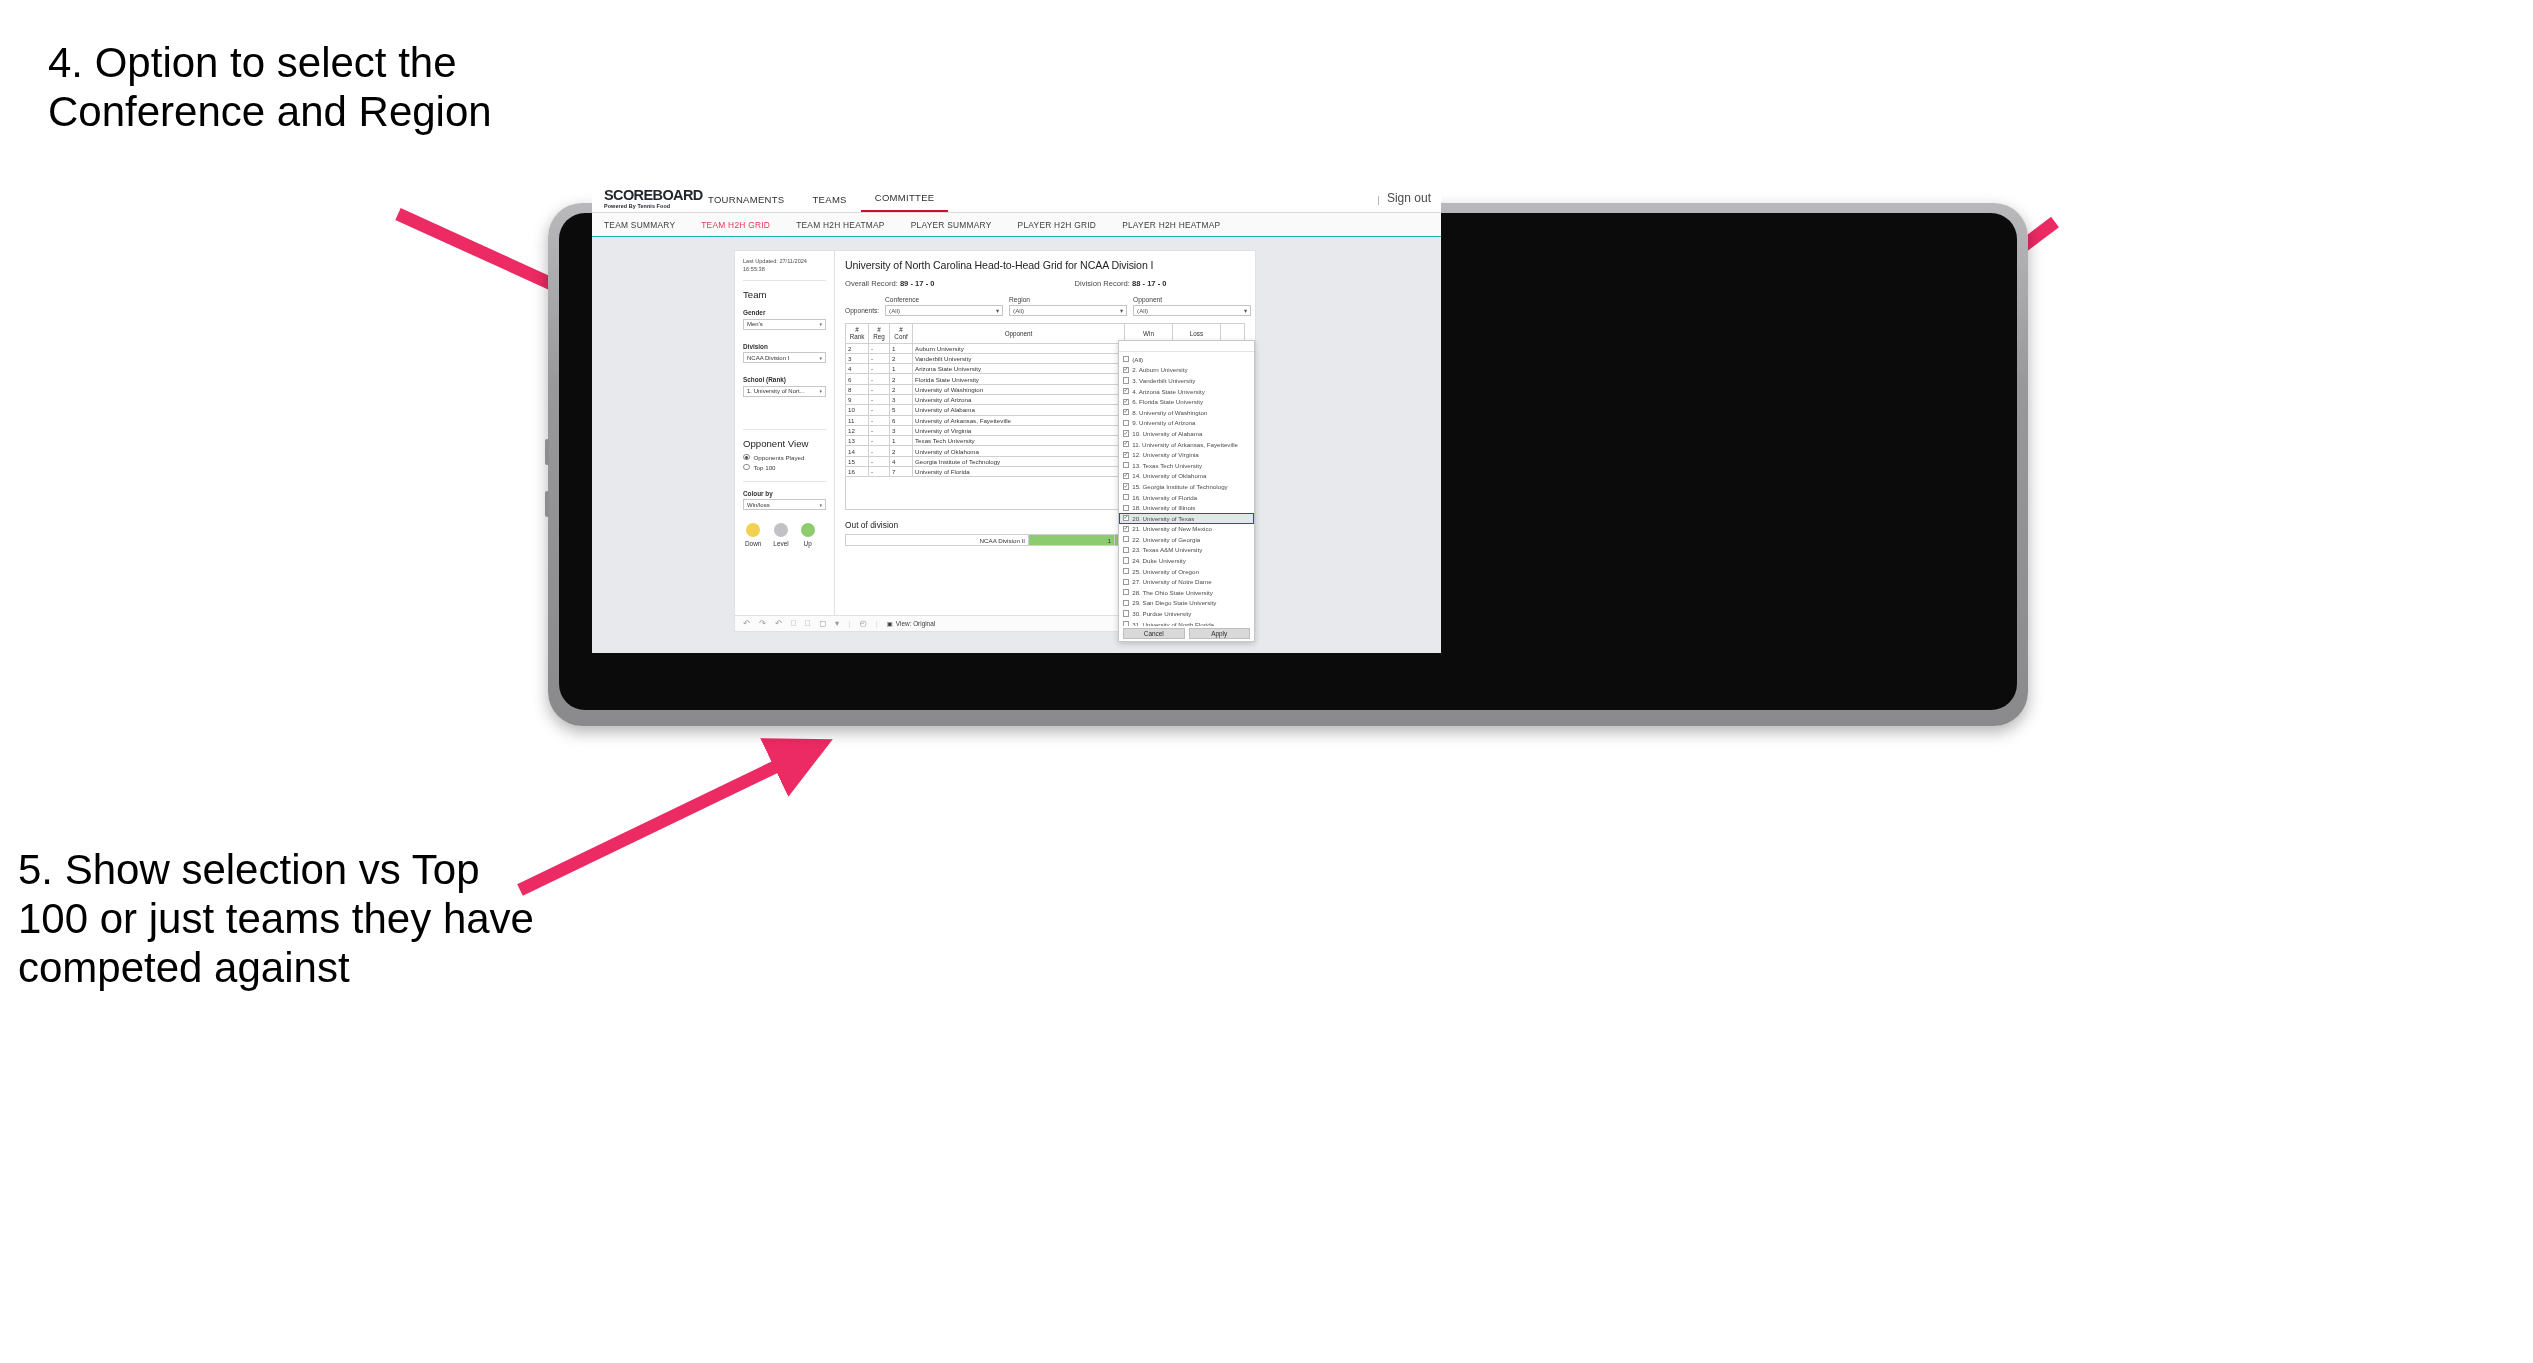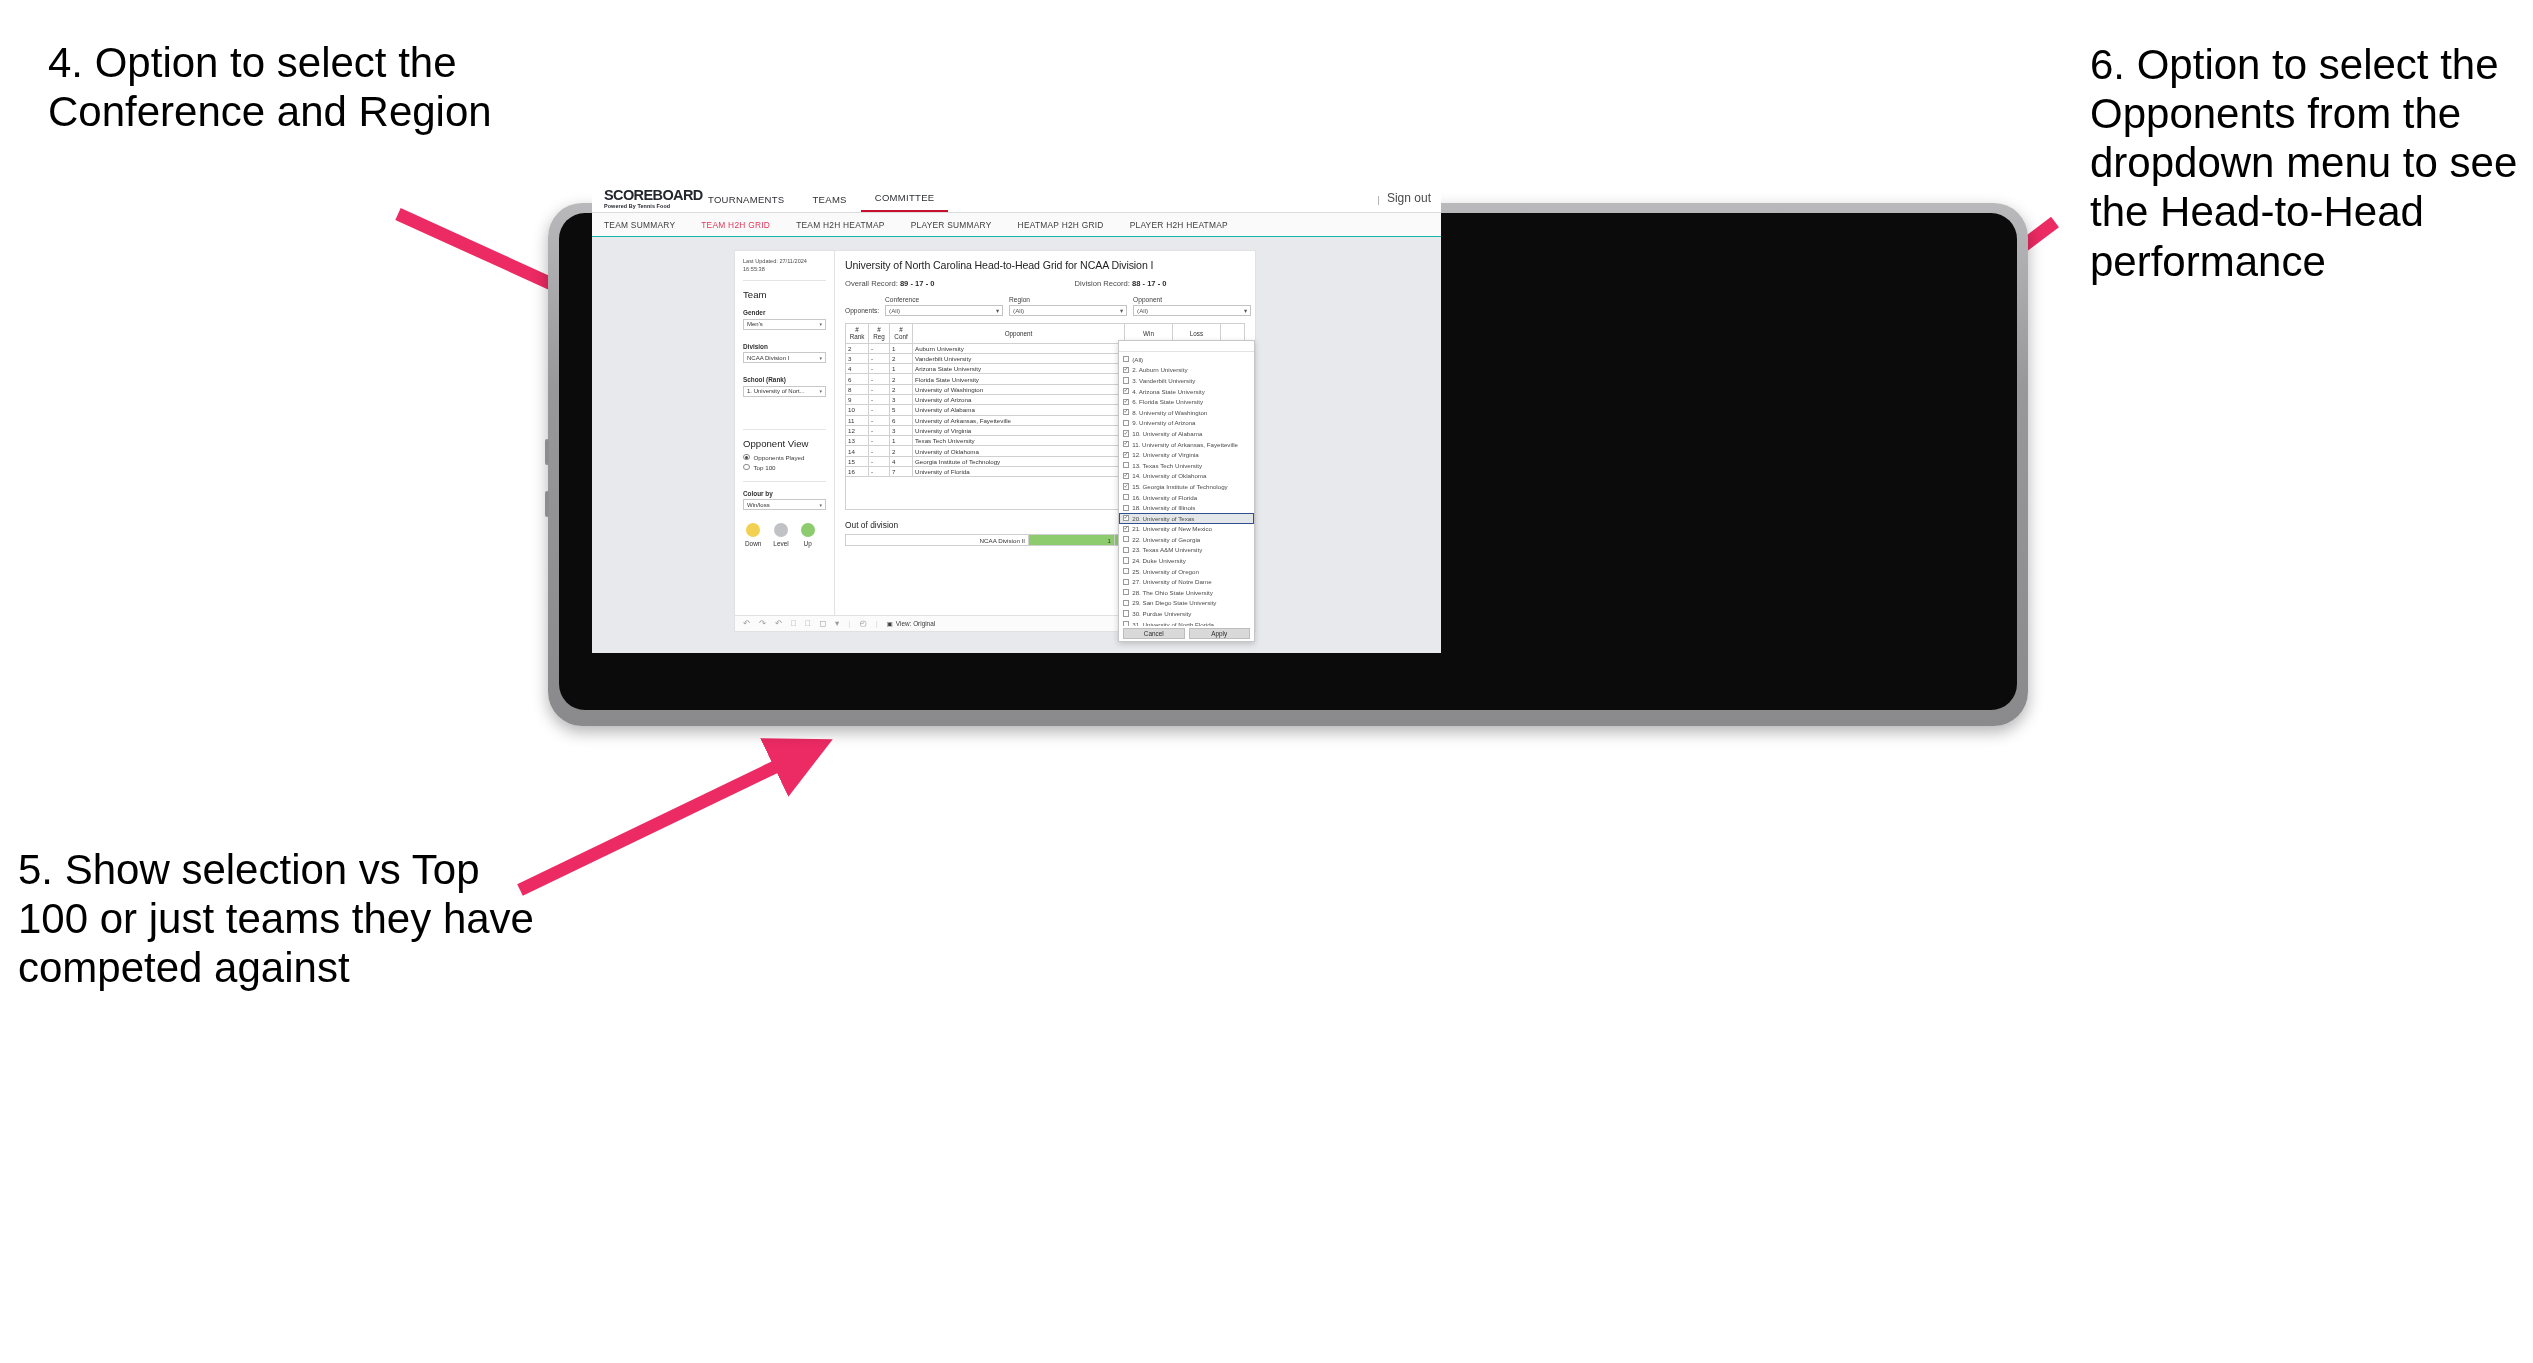--- a/index.html
+++ b/index.html
@@ -233,21 +233,20 @@
         <path d="M0,0 L5,2.5 L0,5 Z" fill="#ec2a63"></path>
       </marker>
     </defs>
     <line x1="398" y1="214" x2="1022" y2="498" stroke="#ec2a63" stroke-width="13" marker-end="url(#ah)"></line>
     <line x1="520" y1="890" x2="800" y2="755" stroke="#ec2a63" stroke-width="13" marker-end="url(#ah)"></line>
     <line x1="2055" y1="222" x2="1690" y2="498" stroke="#ec2a63" stroke-width="13" marker-end="url(#ah)"></line>
   </svg>
 
   <div class="annot" id="annot-4">4. Option to select the Conference and Region</div>
   <div class="annot" id="annot-5">5. Show selection vs Top 100 or just teams they have competed against</div>
-  <div class="annot" id="annot-6">6. Option to select the Opponents from the dropdown menu to see the Head-to-Head performance</div>
 
   <div id="tablet">
     <div id="tablet-outer">
       <div id="tablet-cam"></div>
       <div id="tablet-btn1"></div>
       <div id="tablet-btn2"></div>
       <div id="tablet-bezel"></div>
     </div>
   </div>
 
@@ -268,21 +267,21 @@
         <span class="topnav-sep">|</span>
         <span class="topnav-signout">Sign out</span>
       </div>
     </div>
 
     <div class="subnav">
       <div class="subnav-item">TEAM SUMMARY</div>
       <div class="subnav-item active">TEAM H2H GRID</div>
       <div class="subnav-item">TEAM H2H HEATMAP</div>
       <div class="subnav-item">PLAYER SUMMARY</div>
-      <div class="subnav-item">HEATMAP H2H GRID</div>
+      <div class="subnav-item">PLAYER H2H GRID</div>
       <div class="subnav-item">PLAYER H2H HEATMAP</div>
     </div>
 
     <div id="viz-body">
       <div id="workbook">
 
         <div id="wb-side">
           <div class="lastupd">Last Updated: 27/11/2024 16:55:38</div>
           <div class="side-rule"></div>
 

